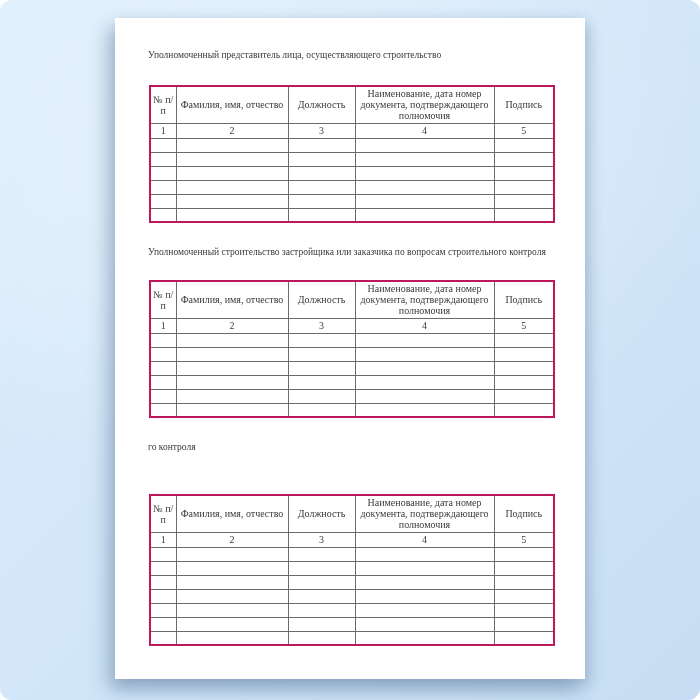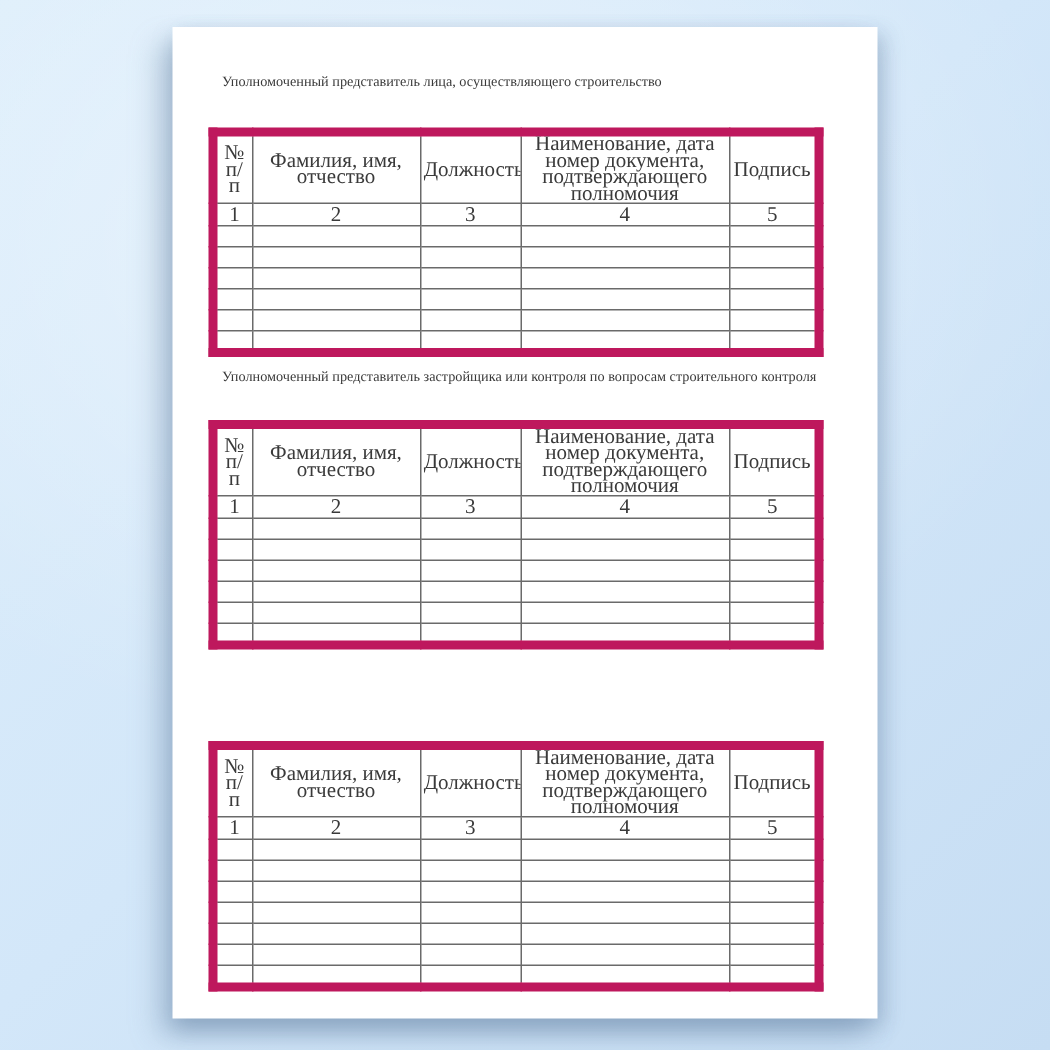--- a/index.html
+++ b/index.html
@@ -5,39 +5,40 @@
   html, body { margin: 0; padding: 0; }
   body {
     width: 700px; height: 700px; overflow: hidden;
     font-family: "Liberation Serif", "DejaVu Serif", serif;
   }
   .desktop {
     position: relative; width: 700px; height: 700px;
     background:
       radial-gradient(120% 90% at 38% 22%, rgba(255,255,255,0.40), rgba(255,255,255,0) 55%),
       linear-gradient(135deg, #ddeefb 0%, #d3e7f9 48%, #c6ddf3 100%);
+    border-radius: 12px;
   }
   .paper {
     position: absolute; left: 115px; top: 18px; width: 470px; height: 661px;
     background: #ffffff;
     box-shadow: -9px 11px 18px rgba(105,135,168,0.40),
                  0 7px 14px rgba(105,135,168,0.35),
                  6px 4px 12px rgba(105,135,168,0.18);
   }
   .heading {
     position: absolute; left: 33px; right: 10px;
     color: #3a3a3a; font-size: 9.5px;
   }
   .heading .hline { line-height: 12px; }
   .heading .hline + .hline { margin-top: 10px; }
   table.tbl {
-    position: absolute; left: 24px; width: 404px;
+    position: absolute; left: 34px; width: 404px;
     border-collapse: collapse; table-layout: fixed;
-    color: #3a3a3a; font-size: 14px; line-height: 11px;
-    border: 6px solid #be185d;
+    color: #3a3a3a; font-size: 10px; line-height: 11px;
+    border: 2px solid #be185d;
   }
   .tbl th, .tbl td {
     border: 1px solid #6a6a6a;
     padding: 0 2px;
     text-align: center; vertical-align: middle;
     font-weight: normal; overflow: hidden;
   }
   .tbl tr.hdr  { height: 37px; }
   .tbl tr.num  { height: 15px; }
   .tbl tbody tr.blank { height: 14px; }
@@ -121,21 +122,21 @@
             <td></td>
             <td></td>
             <td></td>
             <td></td>
             <td></td>
           </tr>
         </tbody>
     </table>
 
     <div class="heading" id="heading-2">
-      <div class="hline">Уполномоченный представитель застройщика или контроля по вопросам строительного контроля</div>
+      <div class="hline">Уполномоченный строительство застройщика или заказчика по вопросам строительного контроля</div>
     </div>
     <table class="tbl" id="tbl-2">
       <colgroup>
         <col style="width:26px">
           <col style="width:112px">
           <col style="width:67px">
           <col style="width:139px">
           <col style="width:60px">
       </colgroup>
       <thead>
@@ -194,20 +195,21 @@
             <td></td>
             <td></td>
             <td></td>
             <td></td>
             <td></td>
           </tr>
         </tbody>
     </table>
 
     <div class="heading" id="heading-3">
+      <div class="hline">го контроля</div>
     </div>
     <table class="tbl" id="tbl-3">
       <colgroup>
         <col style="width:26px">
           <col style="width:112px">
           <col style="width:67px">
           <col style="width:139px">
           <col style="width:60px">
       </colgroup>
       <thead>

